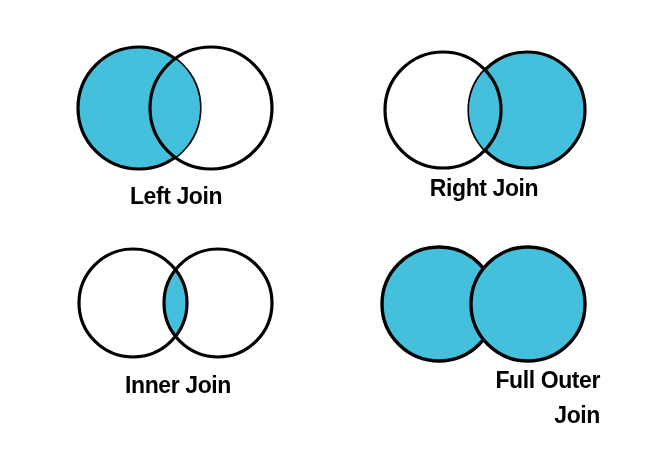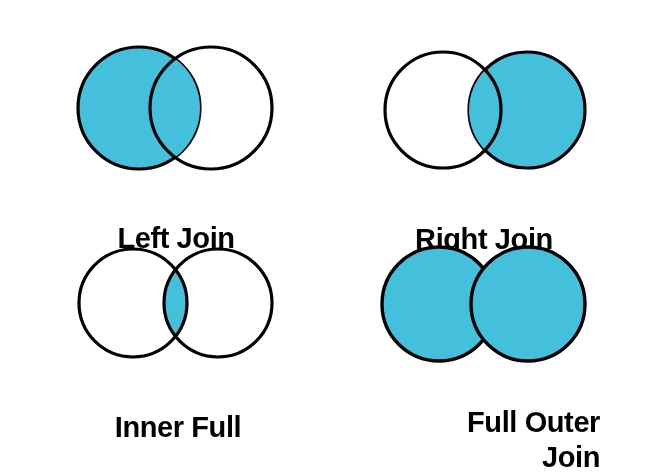--- a/index.html
+++ b/index.html
@@ -29,35 +29,34 @@
     left: 0;
     top: 0;
   }
   .join-caption {
     position: absolute;
     left: 0;
     width: 100%;
     text-align: center;
     font-family: "Liberation Sans", sans-serif;
     font-weight: bold;
-    font-size: 29px;
+    font-size: 23px;
     line-height: 35px;
     letter-spacing: -0.4px;
     color: #010101;
     white-space: pre-line;
-    margin-top: 42px;
   }
   
   #cell-left-join     { left: 60px;  top: 40px;  width: 232px; height: 180px; }
   #cell-right-join    { left: 368px; top: 44px;  width: 232px; height: 180px; }
   #cell-inner-join    { left: 62px;  top: 242px; width: 232px; height: 180px; }
   #cell-full-outer-join { left: 368px; top: 239px; width: 232px; height: 232px; }
 
   #cell-left-join .join-caption      { top: 139px; }
-  #cell-right-join .join-caption     { top: 136px; }
+  #cell-right-join .join-caption     { top: 127px; }
   #cell-inner-join .join-caption     { top: 126px; }
   #cell-full-outer-join .join-caption{ top: 124px; text-align: right; }
 </style>
 </head>
 <body style="background: rgb(255, 255, 255);">
 
 <div id="diagram-canvas">
 
   <div class="join-cell" id="cell-left-join">
     <svg class="venn-figure" width="232" height="136" viewBox="0 0 232 136">
@@ -97,21 +96,21 @@
         <clipPath id="clip-inner-join-right">
           <circle cx="156" cy="61" r="54"></circle>
         </clipPath>
       </defs>
       <g clip-path="url(#clip-inner-join-right)">
         <circle cx="71" cy="61" r="54" fill="#45c0dc"></circle>
       </g>
       <circle cx="71" cy="61" r="54" fill="none" stroke="#000000" stroke-width="3.2"></circle>
       <circle cx="156" cy="61" r="54" fill="none" stroke="#000000" stroke-width="3.2"></circle>
     </svg>
-    <div class="join-caption" style="color: rgb(1, 1, 1);">Inner Full</div>
+    <div class="join-caption" style="color: rgb(1, 1, 1);">Inner Join</div>
   </div>
 
   <div class="join-cell" id="cell-full-outer-join">
     <svg class="venn-figure" width="232" height="130" viewBox="0 0 232 130">
       <circle cx="71" cy="65" r="57" fill="#45c0dc" stroke="#000000" stroke-width="3.4"></circle>
       <circle cx="160" cy="65" r="57" fill="#45c0dc" stroke="#000000" stroke-width="3.4"></circle>
     </svg>
     <div class="join-caption" style="color: rgb(1, 1, 1);">Full Outer
 Join</div>
   </div>

